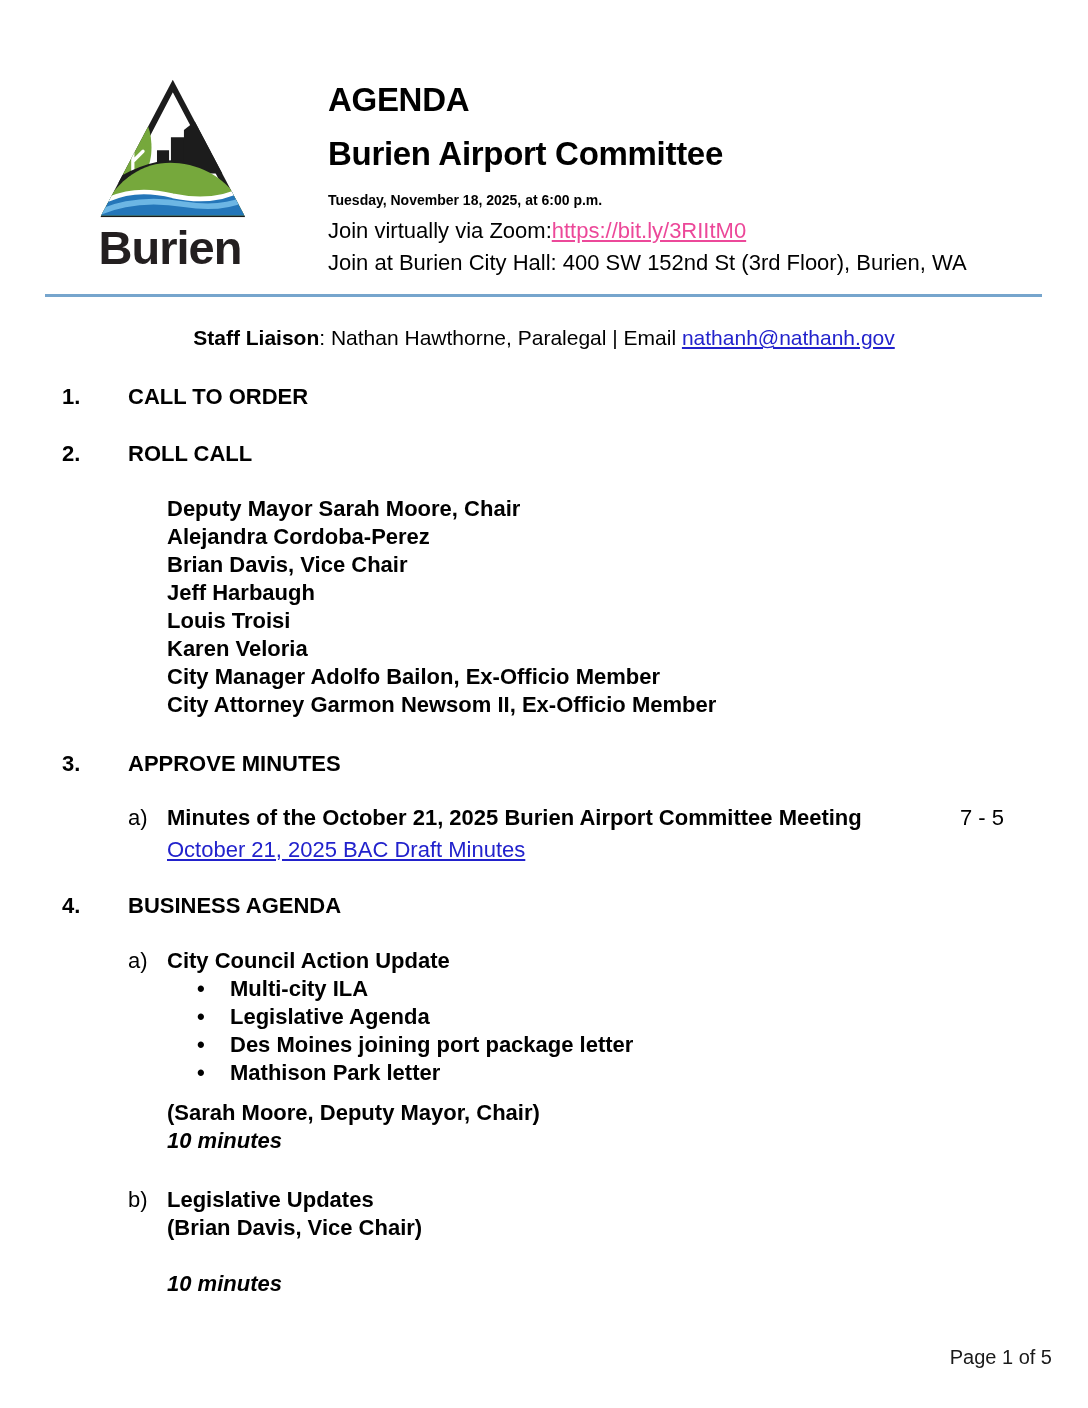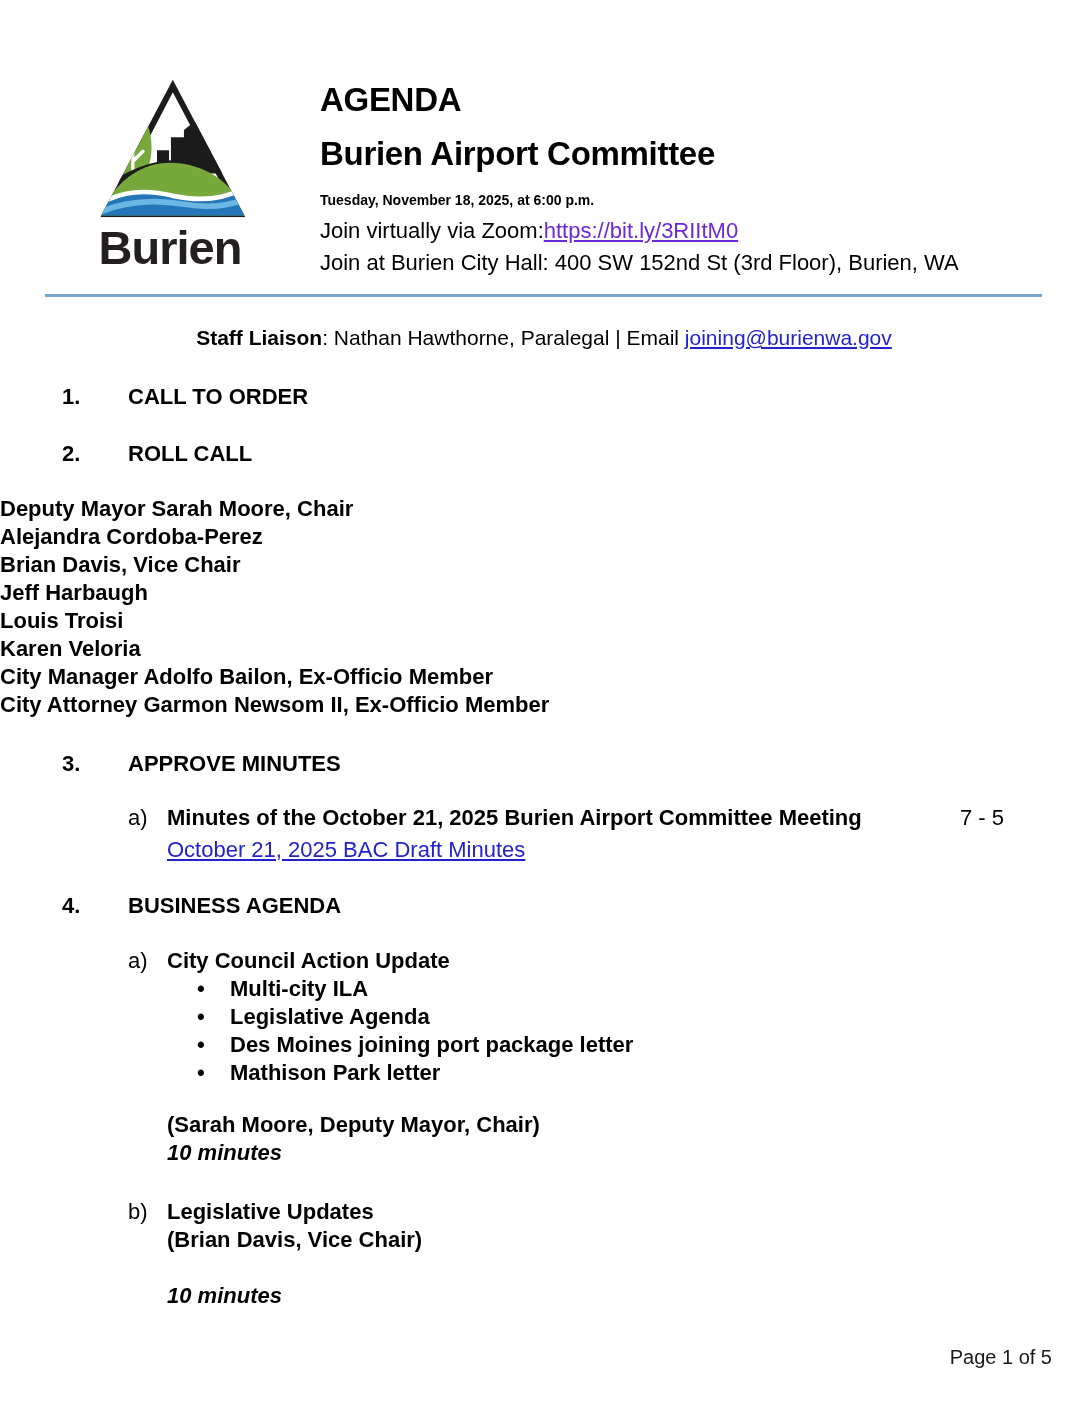--- a/index.html
+++ b/index.html
@@ -14,34 +14,34 @@
     overflow:hidden;
   }
   
   .logo { position:absolute; left:80px; top:74px; width:180px; text-align:center; }
   .logo svg { display:block; margin:0 auto; }
   .logo-word {
     margin-top:2px;
     font-size:47px; font-weight:800; letter-spacing:-1px;
     color:#231f20; line-height:1;
   }
-  .header-text { position:absolute; left:320px; top:80px; width:720px; }
+  .header-text { position:absolute; left:328px; top:80px; width:720px; }
   .h-title { font-size:33px; font-weight:bold; line-height:40px; letter-spacing:-0.3px; }
   .h-title.second { margin-top:14px; }
   .h-date { margin-top:11px; font-size:14px; font-weight:bold; line-height:30px; }
   .h-line { font-size:22px; line-height:32px; }
   .rule { position:absolute; left:45px; top:294px; width:997px; height:3px; }
   .staff { position:absolute; left:0; top:326px; width:100%; text-align:center; font-size:21px; }
   .staff b { font-weight:bold; }
   a.link { text-decoration:underline; cursor:pointer; }
   
   .content { position:absolute; left:0; top:383px; width:1088px; font-size:22px; line-height:28px; }
   .sec { position:relative; padding-left:128px; font-weight:bold; }
   .sec .num { position:absolute; left:62px; top:0; font-weight:bold; }
-  .roll { font-weight:bold; }
+  .roll { margin-left:167px; font-weight:bold; }
   .sub { position:relative; padding-left:167px; }
   .sub .letter { position:absolute; left:128px; top:0; font-weight:normal; }
   .sub .sub-title { font-weight:bold; }
   .pages-ref { position:absolute; right:84px; top:0; font-weight:normal; }
   .bullet-row { position:relative; padding-left:230px; font-weight:bold; }
   .bullet-row .bullet { position:absolute; left:197px; top:0; font-weight:bold; }
   .presenter { margin-left:167px; font-weight:bold; }
   .duration { margin-left:167px; font-weight:bold; font-style:italic; }
   .footer { position:absolute; top:1346px; right:36px; font-size:20px; color:#1a1a1a; }
 </style>
@@ -78,27 +78,27 @@
         <path d="M8 147 C38 134 70 133 100 138 C126 142 148 140 164 133" stroke="#6CB6E4" stroke-width="6" fill="none"></path>
       </g>
     </svg>
     <div class="logo-word">Burien</div>
   </div>
 
   <div class="header-text">
     <div class="h-title">AGENDA</div>
     <div class="h-title second">Burien Airport Committee</div>
     <div class="h-date">Tuesday, November 18, 2025, at 6:00 p.m.</div>
-    <div class="h-line"><span>Join virtually via Zoom:</span><a class="link" style="color:#6d28d9">https://bit.ly/3RIItM0</a></div>
+    <div class="h-line"><span>Join virtually via Zoom:</span><a class="link" style="color:#ec4899">https://bit.ly/3RIItM0</a></div>
     <div class="h-line">Join at Burien City Hall: 400 SW 152nd St (3rd Floor), Burien, WA</div>
   </div>
 
   <div class="rule" style="background:#76A5CD"></div>
 
-  <div class="staff"><b>Staff Liaison</b><span>: Nathan Hawthorne, Paralegal | Email </span><a class="link" style="color:#2222CC">joining@burienwa.gov</a></div>
+  <div class="staff"><b>Staff Liaison</b><span>: Nathan Hawthorne, Paralegal | Email </span><a class="link" style="color:#2222CC">nathanh@nathanh.gov</a></div>
 
   <div class="content">
 
     <div class="sec">
       <span class="num">1.</span>
       <span class="sec-title">CALL TO ORDER</span>
     </div>
 
     <div class="sec" style="margin-top:29px">
       <span class="num">2.</span>
@@ -136,21 +136,21 @@
     <div class="sub" style="margin-top:27px">
       <span class="letter">a)</span>
       <span class="sub-title">City Council Action Update</span>
     </div>
     <div>
       <div class="bullet-row"><span class="bullet">•</span><span>Multi-city ILA</span></div>
       <div class="bullet-row"><span class="bullet">•</span><span>Legislative Agenda</span></div>
       <div class="bullet-row"><span class="bullet">•</span><span>Des Moines joining port package letter</span></div>
       <div class="bullet-row"><span class="bullet">•</span><span>Mathison Park letter</span></div>
     </div>
-    <div class="presenter" style="margin-top:24px">(Sarah Moore, Deputy Mayor, Chair)</div>
+    <div class="presenter" style="margin-top:12px">(Sarah Moore, Deputy Mayor, Chair)</div>
     <div class="duration">10 minutes</div>
 
     <div class="sub" style="margin-top:31px">
       <span class="letter">b)</span>
       <span class="sub-title">Legislative Updates</span>
     </div>
     <div class="presenter">(Brian Davis, Vice Chair)</div>
     <div class="duration" style="margin-top:28px">10 minutes</div>
 
   </div>

